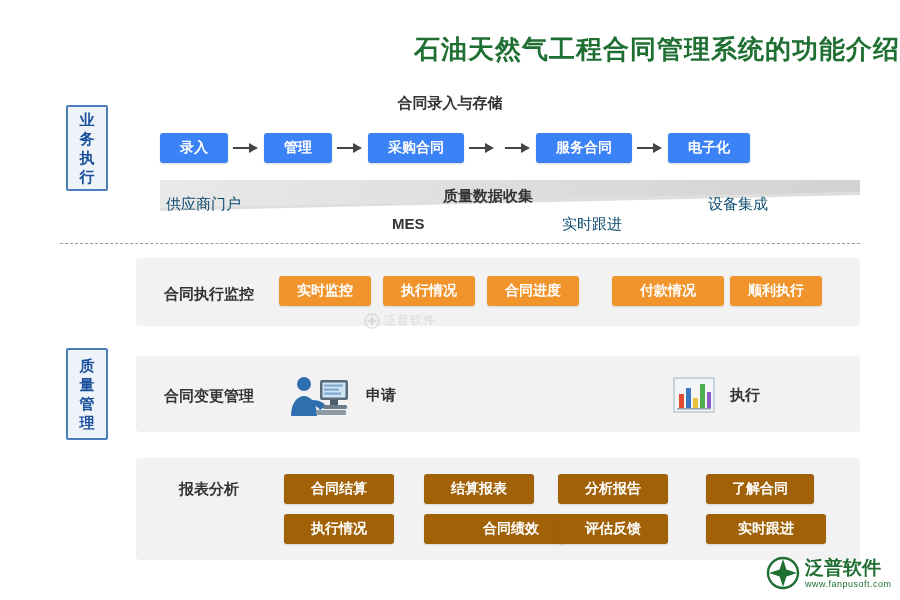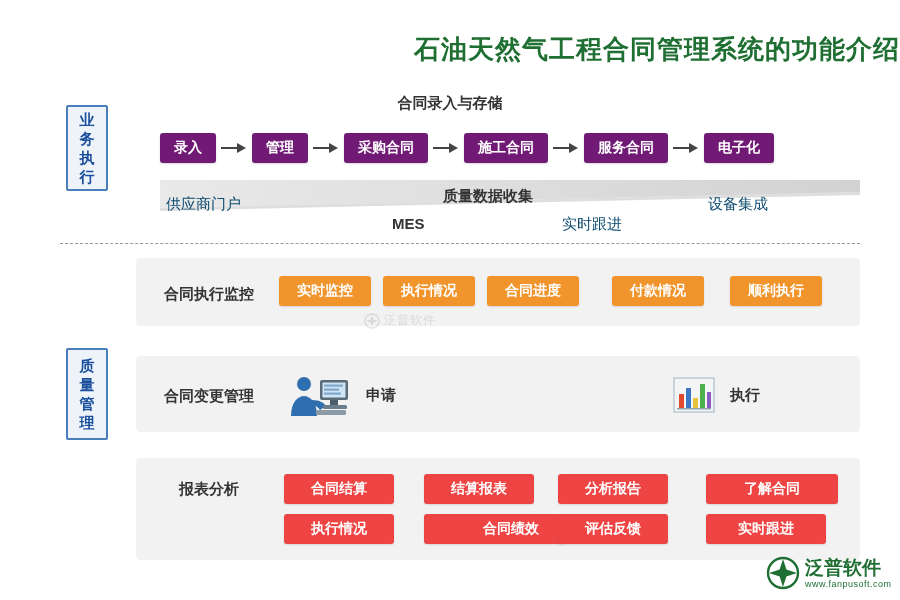--- a/index.html
+++ b/index.html
@@ -45,23 +45,23 @@
     position:absolute;
     font-size:15px;font-weight:bold;color:#333;
   }
   #cap-contract-entry{left:0;top:94px;width:900px;text-align:center;color:#333;}
 
   .chain{
     position:absolute;left:160px;top:133px;
     display:flex;align-items:center;
   }
   .chain .node{
-    background:#701a75;
+    background:#3b82f6;
     color:#fff;font-weight:bold;font-size:14px;
-    padding:6px 14px;
+    padding:6px 20px;
     border-radius:3px;
     white-space:nowrap;
     box-shadow:0 1px 2px rgba(0,0,0,.15);
   }
   .chain .arrow{
     width:26px;height:12px;position:relative;margin:0 5px;
   }
   .chain .arrow::before{
     content:"";position:absolute;left:0;top:5px;width:17px;height:2px;background:#444;
   }
@@ -111,21 +111,21 @@
 
   .chip{
     position:absolute;
     color:#fff;font-weight:bold;font-size:14px;
     display:flex;align-items:center;justify-content:center;
     border-radius:3px;
     box-shadow:0 1px 2px rgba(0,0,0,.12);
     white-space:nowrap;
   }
   .chip.orange{background:#f0942b;}
-  .chip.green{background:#ef4444;}
+  .chip.green{background:#a16207;}
 
   
   .row-monitor .chip{top:276px;height:30px;text-align:center;}
 
   
   .row-settle1 .chip{top:474px;height:30px;}
   .row-settle2 .chip{top:514px;height:30px;}
 
   
   .change-item{
@@ -177,21 +177,20 @@
 
   <div class="sec-caption" id="cap-contract-entry">合同录入与存储</div>
 
   <div class="chain">
     <div class="node">录入</div>
     <div class="arrow"></div>
     <div class="node">管理</div>
     <div class="arrow"></div>
     <div class="node">采购合同</div>
     <div class="arrow"></div>
-    <div class="node">施工合同</div>
     <div class="arrow"></div>
     <div class="node">服务合同</div>
     <div class="arrow"></div>
     <div class="node">电子化</div>
   </div>
 
   <div class="funnel">
     <svg width="700" height="34" viewBox="0 0 700 34">
       <defs>
         <linearGradient id="fgrad" x1="0" y1="0" x2="1" y2="0">
@@ -212,21 +211,21 @@
 
   <div class="dashed"></div>
 
   <div class="panel" id="panel-monitor"></div>
   <div class="panel-label" id="label-monitor">合同执行监控</div>
 
   <div class="row-monitor">
     <div class="chip orange" style="left:279px;width:92px;">实时监控</div>
     <div class="chip orange" style="left:383px;width:92px;">执行情况</div>
     <div class="chip orange" style="left:487px;width:92px;">合同进度</div>
-    <div class="chip orange" style="left:612px;width:92px;">付款情况</div>
+    <div class="chip orange" style="left:612px;width:112px;">付款情况</div>
     <div class="chip orange" style="left:730px;width:92px;">顺利执行</div>
   </div>
 
   <div class="watermark">
     <svg width="16" height="16" viewBox="0 0 16 16">
       <circle cx="8" cy="8" r="7" fill="none" stroke="#9aa0a6" stroke-width="1.4"></circle>
       <path d="M8 2 L9.6 6.4 L14 8 L9.6 9.6 L8 14 L6.4 9.6 L2 8 L6.4 6.4 Z" fill="#9aa0a6"></path>
     </svg>
     <span class="wtext">泛普软件</span>
   </div>
@@ -270,21 +269,21 @@
 
   <div class="panel" id="panel-settle"></div>
   <div class="panel-label" id="label-settle">
     <div>报表分析</div>
   </div>
 
   <div class="row-settle1">
     <div class="chip green" style="left:284px;width:110px;">合同结算</div>
     <div class="chip green" style="left:424px;width:110px;">结算报表</div>
     <div class="chip green" style="left:558px;width:110px;">分析报告</div>
-    <div class="chip green" style="left:706px;width:132px;">了解合同</div>
+    <div class="chip green" style="left:706px;width:108px;">了解合同</div>
   </div>
 
   <div class="row-settle2">
     <div class="chip green" style="left:284px;width:110px;">执行情况</div>
     <div class="chip green" style="left:424px;width:110px;padding-left:32px;">合同绩效</div>
     <div class="chip green" style="left:558px;width:110px;">评估反馈</div>
     <div class="chip green" style="left:706px;width:120px;">实时跟进</div>
   </div>
 
   <div class="logo">

